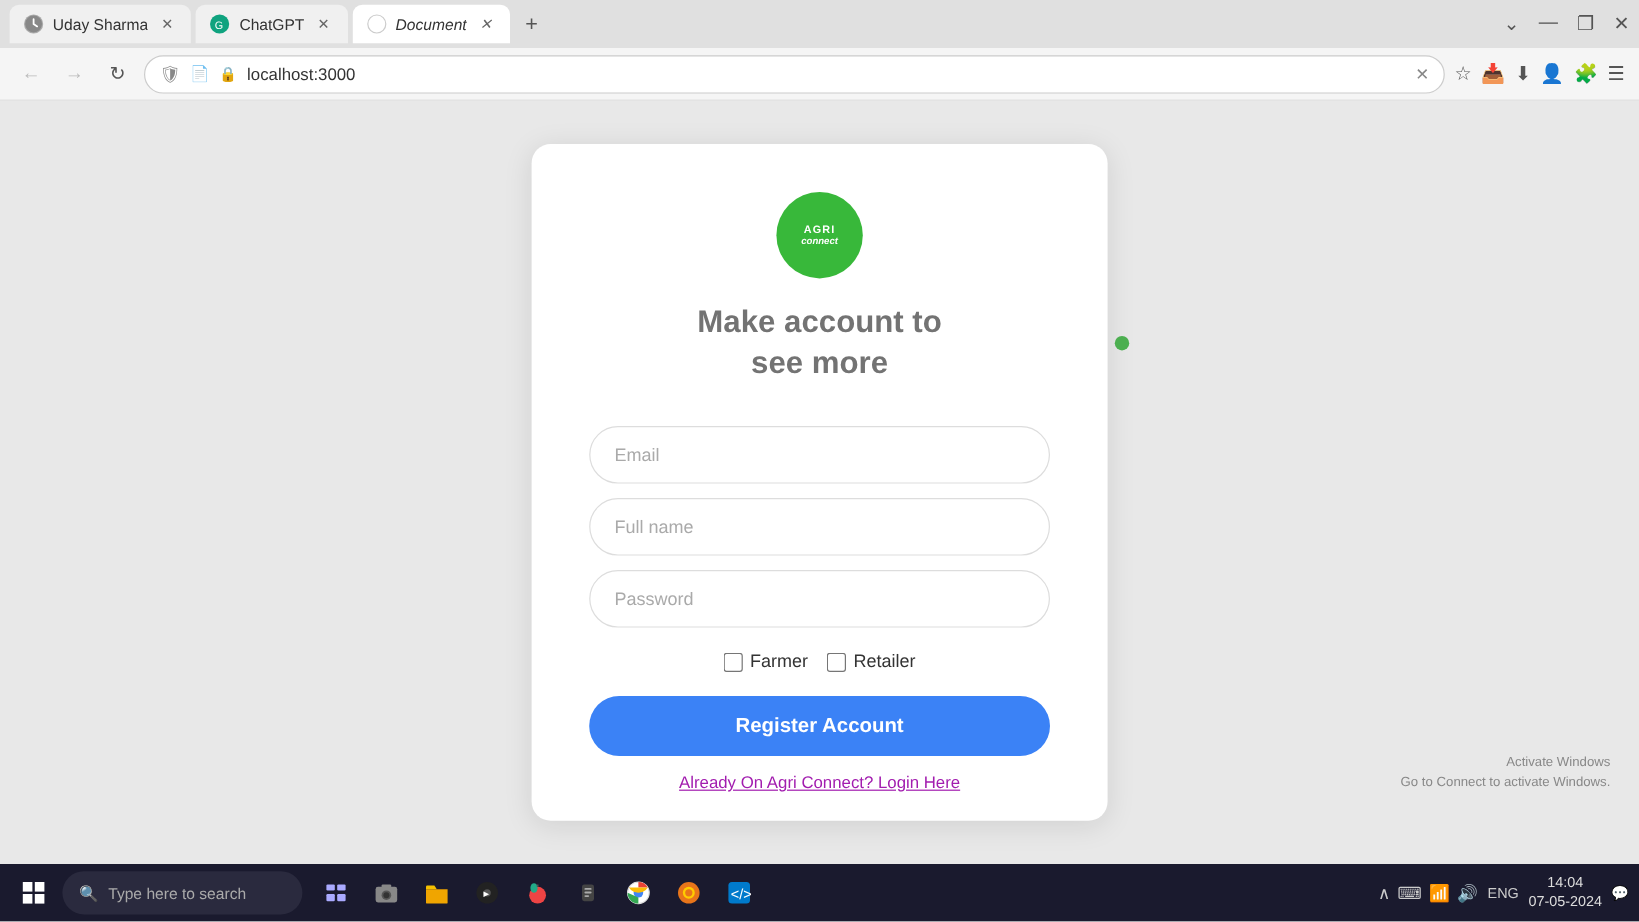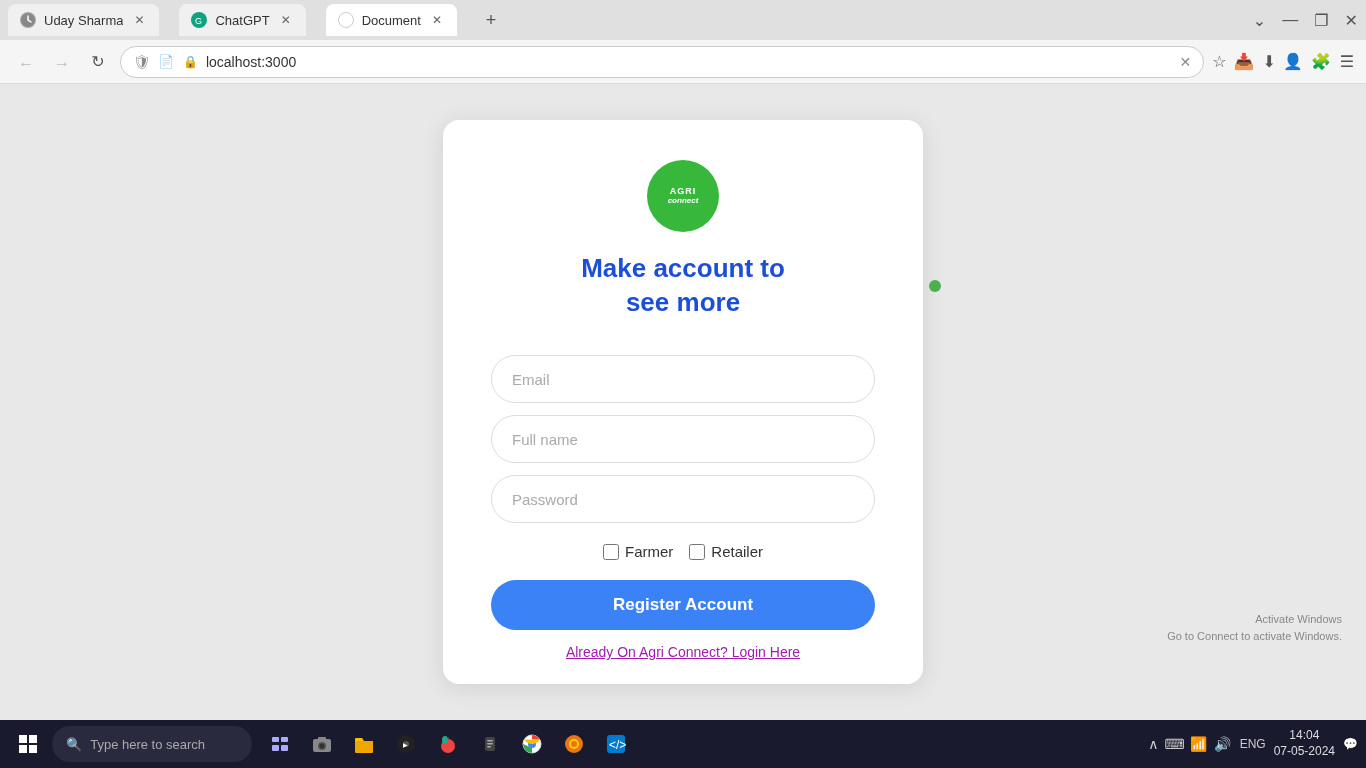--- a/index.html
+++ b/index.html
@@ -19,39 +19,40 @@
       background: #f0f0f0;
       flex-shrink: 0;
     }
 
     .tab-bar {
       display: flex;
       align-items: center;
       background: #e0e0e0;
       height: 40px;
       padding: 0 8px;
-      gap: 20px;
+      gap: 4px;
     }
 
     .tab {
       display: flex;
       align-items: center;
       background: #f0f0f0;
       height: 32px;
       padding: 0 12px;
       border-radius: 8px 8px 0 0;
       font-size: 13px;
       color: #333;
       gap: 8px;
       max-width: 200px;
       position: relative;
     }
 
     .tab.active {
       background: #fff;
+      font-style: italic;
     }
 
     .tab-favicon {
       width: 16px;
       height: 16px;
       border-radius: 50%;
       flex-shrink: 0;
     }
 
     .tab-favicon.history { background: #aaa; }
@@ -195,21 +196,21 @@
       color: #fff;
       font-size: 11px;
       font-weight: bold;
       text-align: center;
       line-height: 1.2;
     }
 
     .heading {
       font-size: 26px;
       font-weight: 800;
-      color: #1d4ed8;
+      color: #737373;
       text-align: center;
       line-height: 1.3;
       margin-bottom: 36px;
     }
 
     .form-field {
       width: 100%;
       border: 1.5px solid #ddd;
       border-radius: 24px;
       height: 48px;
@@ -337,21 +338,21 @@
 
     .taskbar-clock {
       text-align: center;
       line-height: 1.3;
       font-size: 12px;
       color: #ddd;
     }
 
     .activate-windows {
       position: absolute;
-      bottom: 76px;
+      bottom: 60px;
       right: 24px;
       color: #888;
       font-size: 11px;
       text-align: right;
       line-height: 1.5;
     }
   </style>
 </head>
 <body>
 

